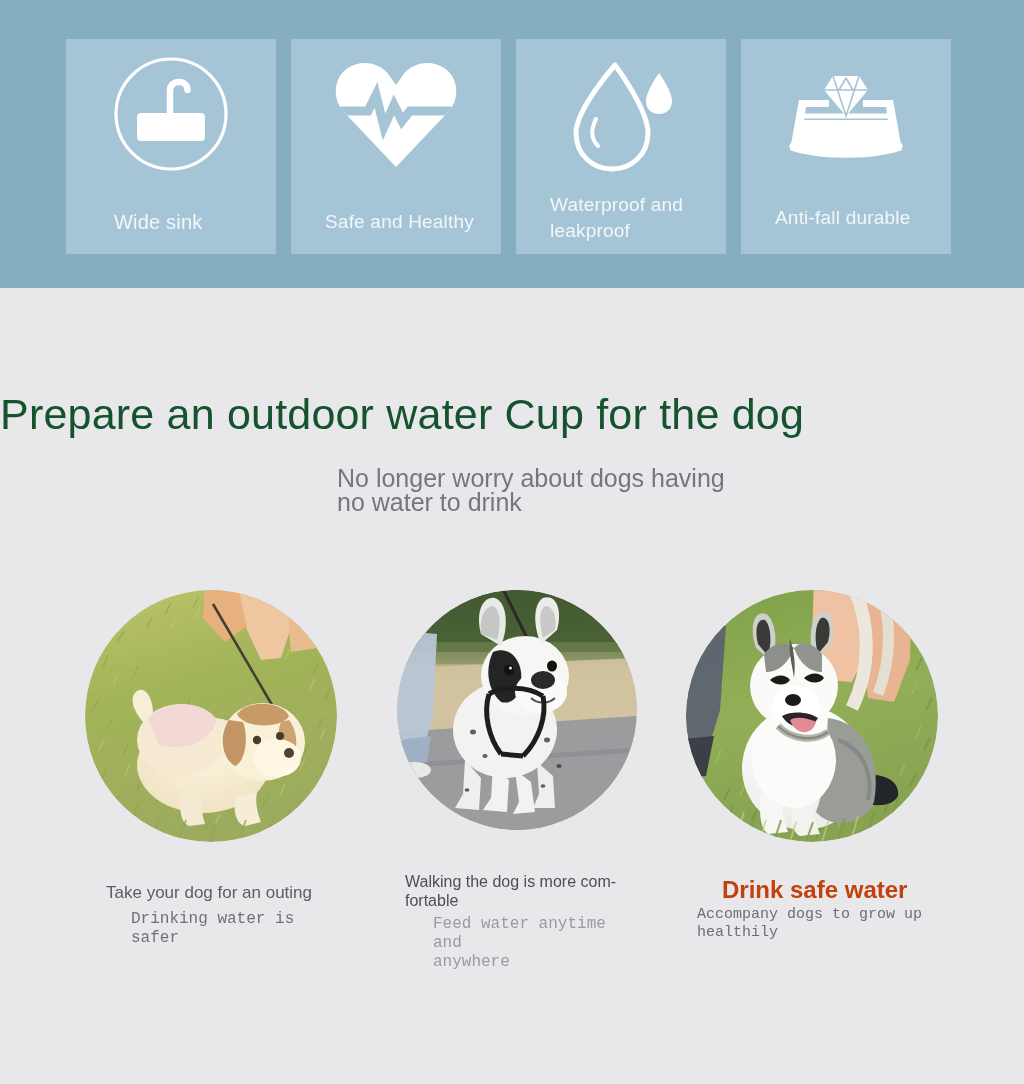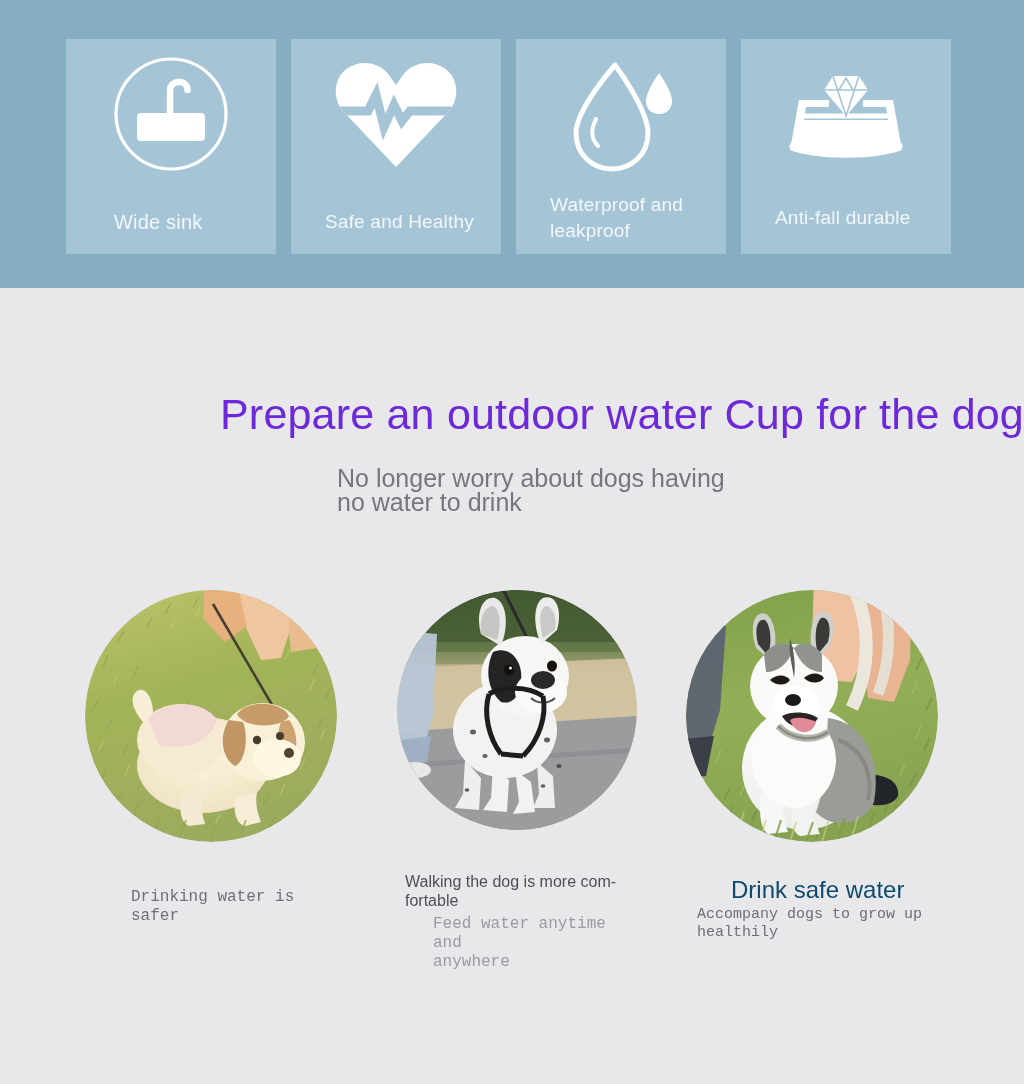--- a/index.html
+++ b/index.html
@@ -86,24 +86,24 @@
     width: 1024px;
     height: 796px;
     background: #e8e7ea;
   }
 
   .page-title {
     position: absolute;
     left: 0;
     top: 100px;
     width: 1024px;
-    text-align: right;
+    text-align: left;
     font-size: 43px;
     line-height: 52px;
-    color: #6d28d9;
+    color: #14532d;
     font-weight: 400;
     letter-spacing: 0.2px;
   }
 
   .page-subtitle {
     position: absolute;
     left: 337px;
     top: 178px;
     width: 420px;
     font-size: 25px;
@@ -158,21 +158,21 @@
 
   .photo-item.item-0 .caption-block { left: 21px; top: 292px; width: 250px; }
   .photo-item.item-0 .caption-title { font-size: 17px; line-height: 22px; }
   .photo-item.item-0 .caption-sub   { font-size: 16px; line-height: 19px; margin-left: 25px; margin-top: 6px; color: #70707a; }
 
   .photo-item.item-1 .caption-block { left: 8px; top: 282px; width: 230px; }
   .photo-item.item-1 .caption-title { font-size: 16px; line-height: 19px; color: #4e4e55; }
   .photo-item.item-1 .caption-sub   { font-size: 16px; line-height: 19px; margin-left: 28px; margin-top: 5px; }
 
   .photo-item.item-2 .caption-block { left: 11px; top: 285px; width: 260px; }
-  .photo-item.item-2 .caption-title { font-size: 24px; line-height: 30px; margin-left: 34px; color: #0c4a6e; }
+  .photo-item.item-2 .caption-title { font-size: 24px; line-height: 30px; margin-left: 25px; color: #c2410c; font-weight: bold; }
   .photo-item.item-2 .caption-sub   { font-size: 15px; line-height: 18px; margin-top: 1px; color: #6e6e76; }
 </style>
 </head>
 <body>
 
 <div class="feature-banner">
   <div class="feature-cards">
 
     <div class="feature-card card-sink">
       <div class="feature-icon-wrap">
@@ -315,20 +315,21 @@
             <g stroke="#879c4b" stroke-width="2" opacity="0.75">
               <path d="M70 240 l6 -16 M95 246 l6 -16 M125 250 l6 -16 M155 246 l6 -16
                        M185 238 l6 -16 M48 228 l6 -16 M210 224 l6 -16"></path>
             </g>
 
             <rect width="252" height="252" fill="#ffe9a8" opacity="0.12"></rect>
           </g>
         </svg>
       </div>
       <div class="caption-block">
+        <div class="caption-title">Take your dog for an outing</div>
         <div class="caption-sub">Drinking water is
 safer</div>
       </div>
     </div>
 
     <div class="photo-item item-1">
       <div class="photo-circle">
         <svg viewBox="0 0 240 240" preserveAspectRatio="xMidYMid slice">
           <defs>
             <clipPath id="c1">

